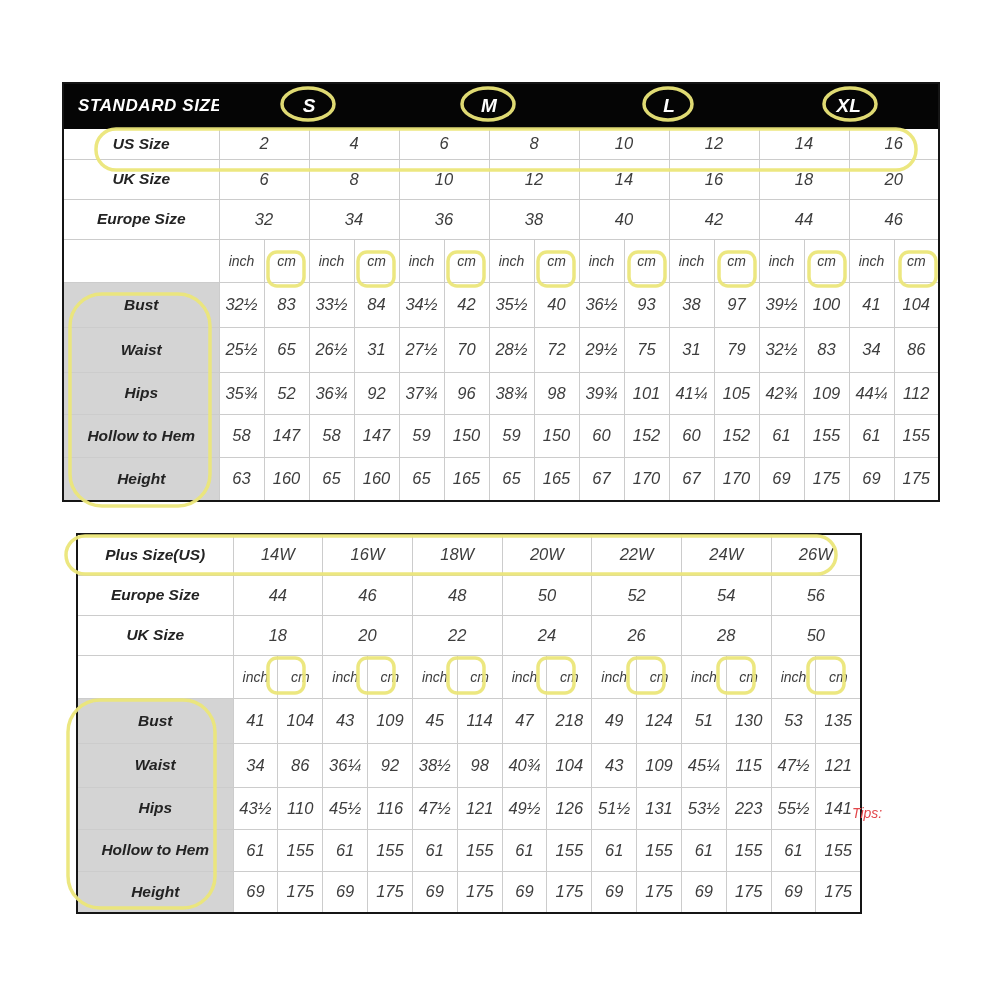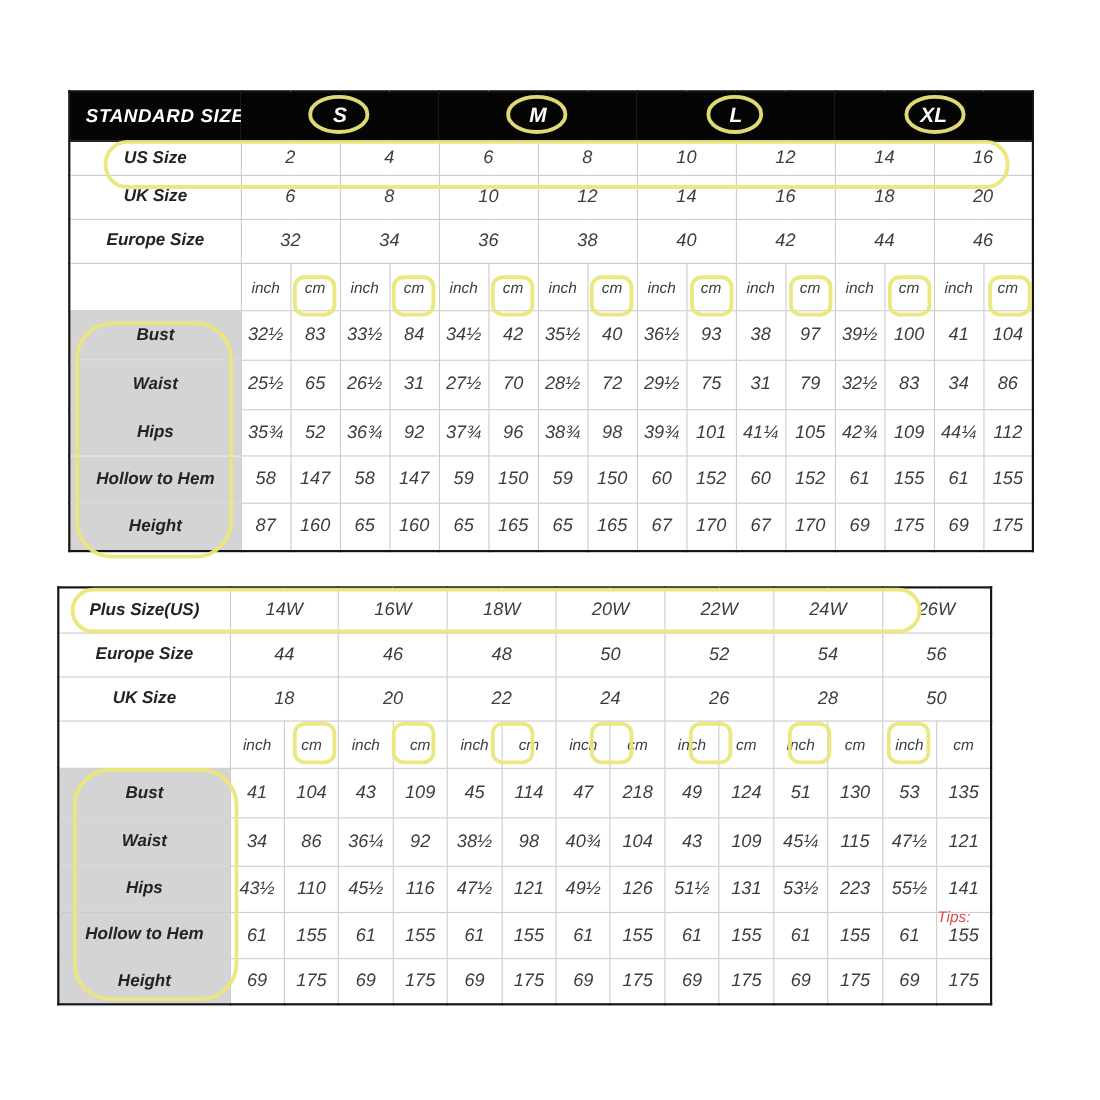--- a/index.html
+++ b/index.html
@@ -10,32 +10,32 @@
   .page{position:absolute;inset:0;font-style:italic;}
   table.tbl{
     border-collapse:collapse;table-layout:fixed;position:absolute;
     background:#fff;border:2px solid #151515;
   }
   .tbl td{
     border:1px solid #cccccc;text-align:center;vertical-align:middle;
     padding:0;color:#3d3d3d;font-size:17px;overflow:hidden;white-space:nowrap;
   }
   .tbl-standard{left:62px;top:82px;width:878px;}
-  .tbl-plus{left:52px;top:533px;width:850px;}
+  .tbl-plus{left:76px;top:533px;width:786px;}
   tr.hdr td{background:var(--hdr-bg);border-color:var(--hdr-bg);color:var(--hdr-fg);}
   td.hdr-label{text-align:left;font-weight:bold;font-size:17px;letter-spacing:.6px;padding-left:14px;}
   td.hdr-letter{font-weight:bold;font-size:19px;}
   td.lbl{font-weight:bold;font-size:15.5px;color:#232323;}
   td.lbl.gray{background:var(--label-bg);}
   td.unit{font-size:14px;}
   td.num{font-size:16.5px;}
   .overlay{position:absolute;left:0;top:0;width:1000px;height:1000px;pointer-events:none;}
   .overlay *{fill:none;stroke:var(--hl);stroke-width:3.5;opacity:.95;}
   .tips{position:absolute;left:852px;top:802px;line-height:22px;font-size:14px;}
-  .tips-title{color:var(--tips-title);margin-bottom:1px;margin-top:20px;}
+  .tips-title{color:var(--tips-title);margin-bottom:1px;}
   .tips-lines{color:var(--tips-text);}
   .tips-lines div{white-space:nowrap;}
 </style>
 </head>
 <body>
 
 <div class="page">
 
   <table class="tbl tbl-standard" id="standard-table">
       <colgroup>
@@ -188,21 +188,21 @@
           <td class="num">152</td>
           <td class="num">60</td>
           <td class="num">152</td>
           <td class="num">61</td>
           <td class="num">155</td>
           <td class="num">61</td>
           <td class="num">155</td>
         </tr>
         <tr class="meas-row" style="height:44px">
           <td class="lbl gray">Height</td>
-          <td class="num">87</td>
+          <td class="num">63</td>
           <td class="num">160</td>
           <td class="num">65</td>
           <td class="num">160</td>
           <td class="num">65</td>
           <td class="num">165</td>
           <td class="num">65</td>
           <td class="num">165</td>
           <td class="num">67</td>
           <td class="num">170</td>
           <td class="num">67</td>

